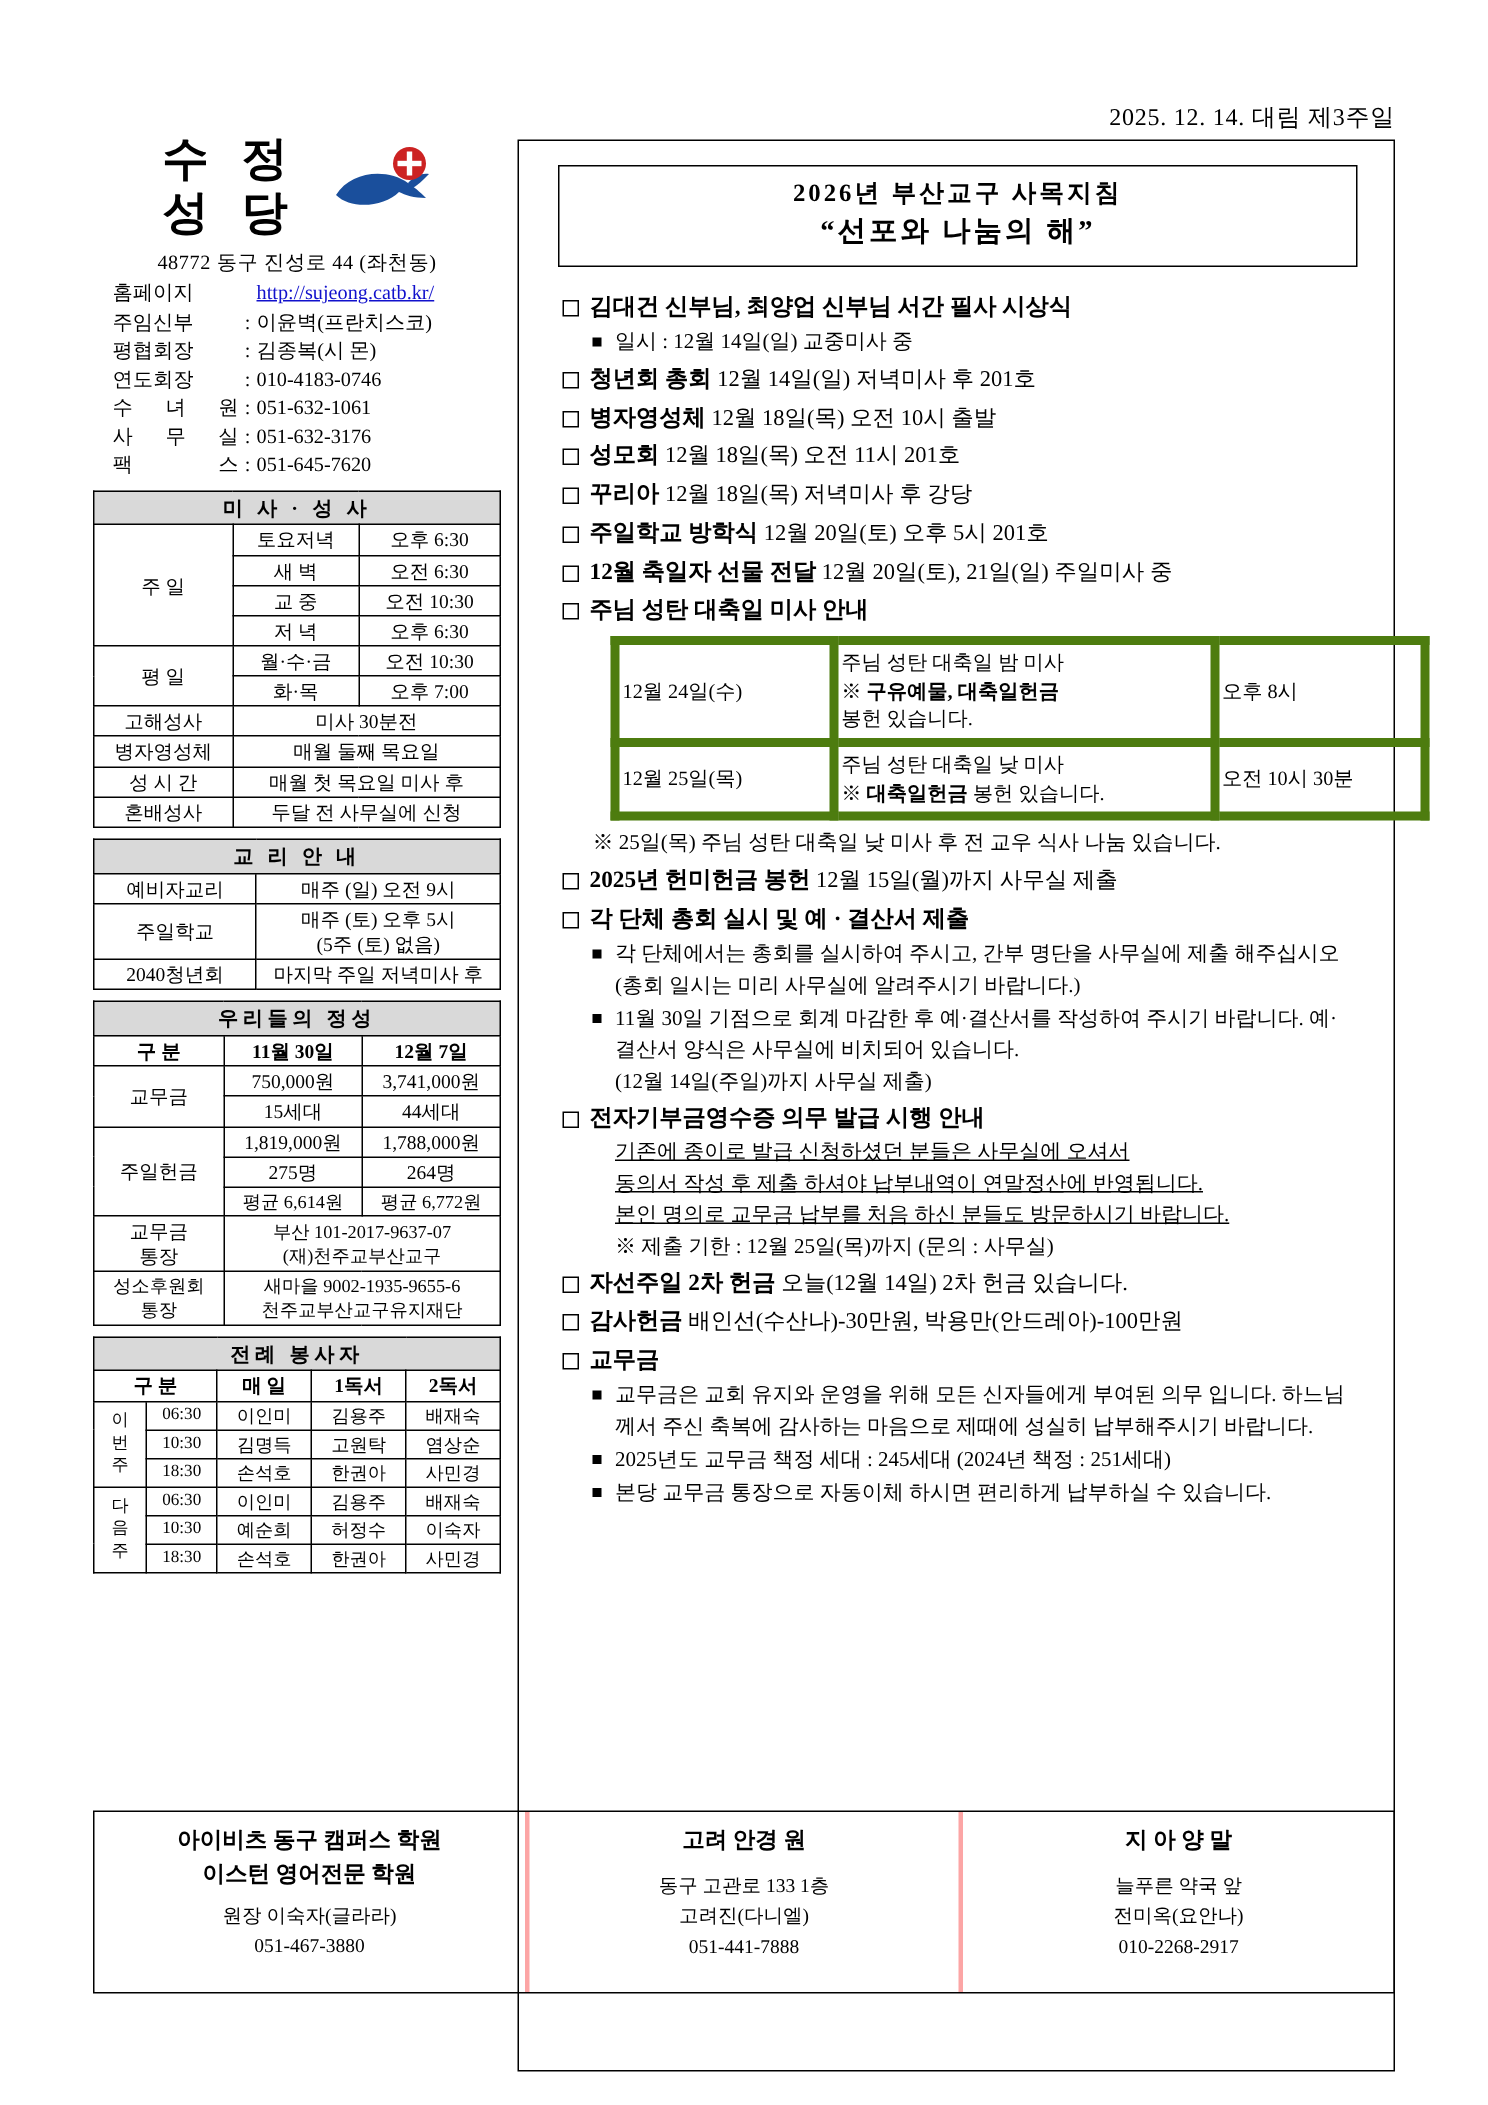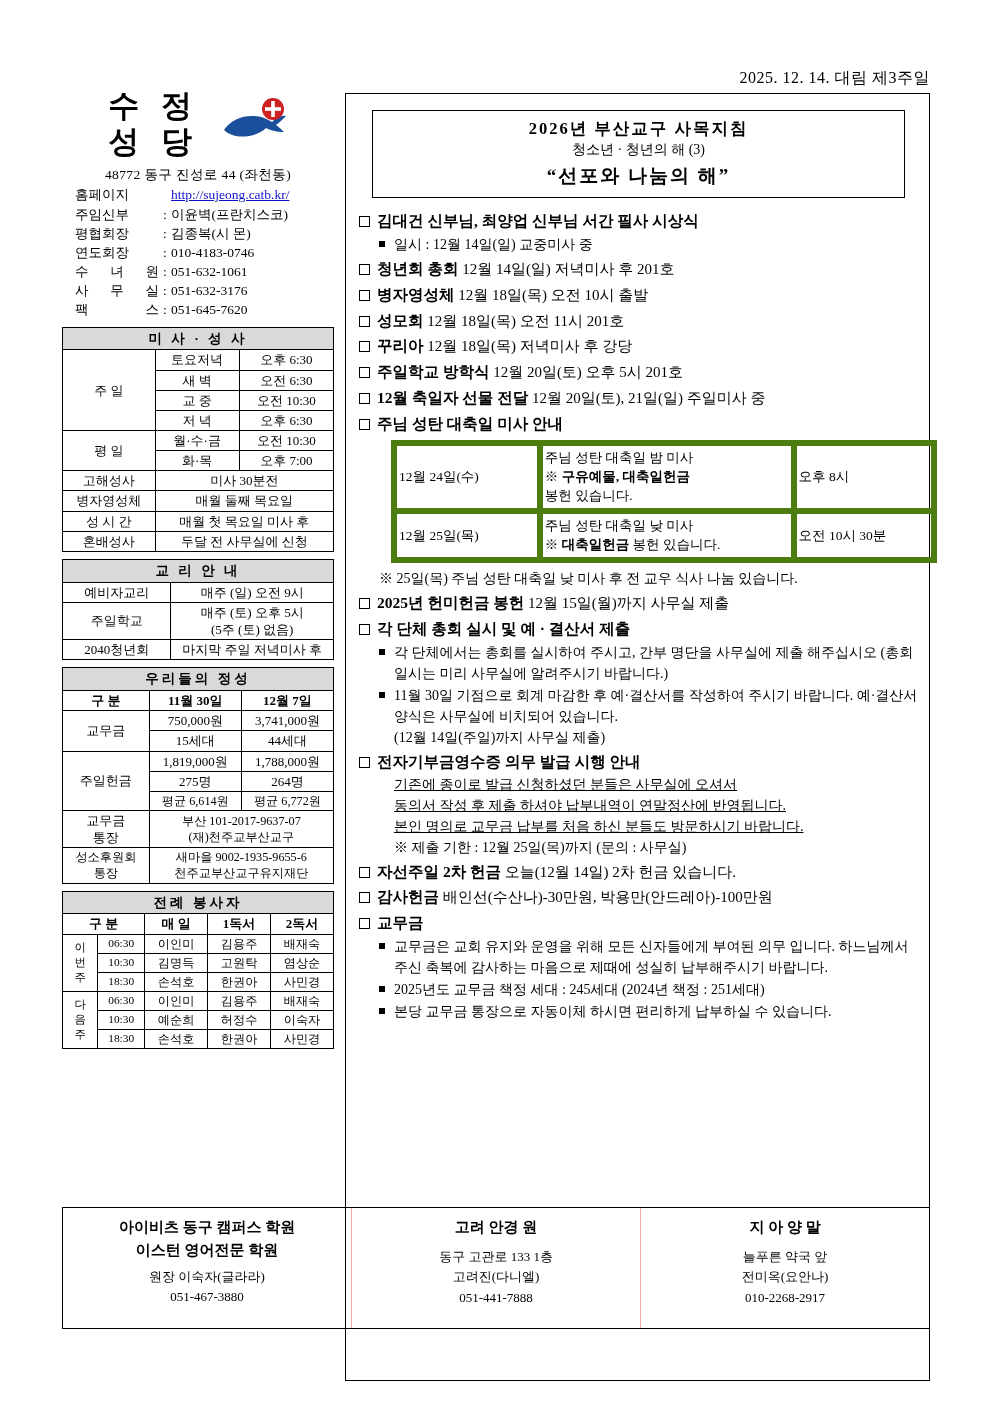--- a/index.html
+++ b/index.html
@@ -91,21 +91,21 @@
     border: 1.4px solid #000;
     margin: 4px 14px 12px 14px;
     padding: 7px 4px 9px 4px;
     text-align: center;
     line-height: 1.3;
   }
   .banner .l1 { font-size: 16.5px; font-weight: bold; letter-spacing: 2px; }
   .banner .l2 { font-size: 14px; margin-top: 2px; }
   .banner .l3 { font-size: 19px; font-weight: bold; margin-top: 4px; letter-spacing: 2px; }
 
-  ul.notices { list-style: none; margin: 0; padding: 0; }
+  ul.notices { list-style: none; margin: 16px; padding: 0; }
   ul.notices > li {
     position: relative;
     padding-left: 19px;
     margin-bottom: 3px;
     font-size: 15px;
     line-height: 1.45;
   }
   ul.notices > li::before {
     content: "";
     position: absolute; left: 1px; top: 6px;
@@ -149,21 +149,21 @@
     position: absolute;
     left: 62px; top: 1207px;
     width: 868px;
     border: 1.4px solid #000;
     box-sizing: border-box;
     display: flex;
     height: 122px;
   }
   .ad {
     flex: 1;
-    border-right: 1px solid #fca5a5;
+    border-right: 3px solid #fca5a5;
     text-align: center;
     padding: 8px 4px;
     font-size: 13.5px;
     line-height: 1.55;
   }
   .ad:last-child { border-right: none; }
   .ad .t1 { font-weight: bold; font-size: 15px; }
   .ad .t2 { font-weight: bold; font-size: 15px; margin-bottom: 4px; }
   .ad .sm { font-size: 13px; }
 </style>
@@ -398,21 +398,20 @@
       </tr>
     </tbody>
       </table>
 
   </div>
 
   <div class="right-col">
 
     <div class="banner">
       <div class="l1">2026년  부산교구  사목지침</div>
-      <div class="l2">청소년 · 청년의 해 (3)</div>
       <div class="l3">“선포와  나눔의 해”</div>
     </div>
 
     <ul class="notices">
 
       <li>
         <span class="hd">김대건 신부님, 최양업 신부님 서간 필사 시상식</span>
         <div class="sub">일시 : 12월 14일(일) 교중미사 중</div>
       </li>
 

